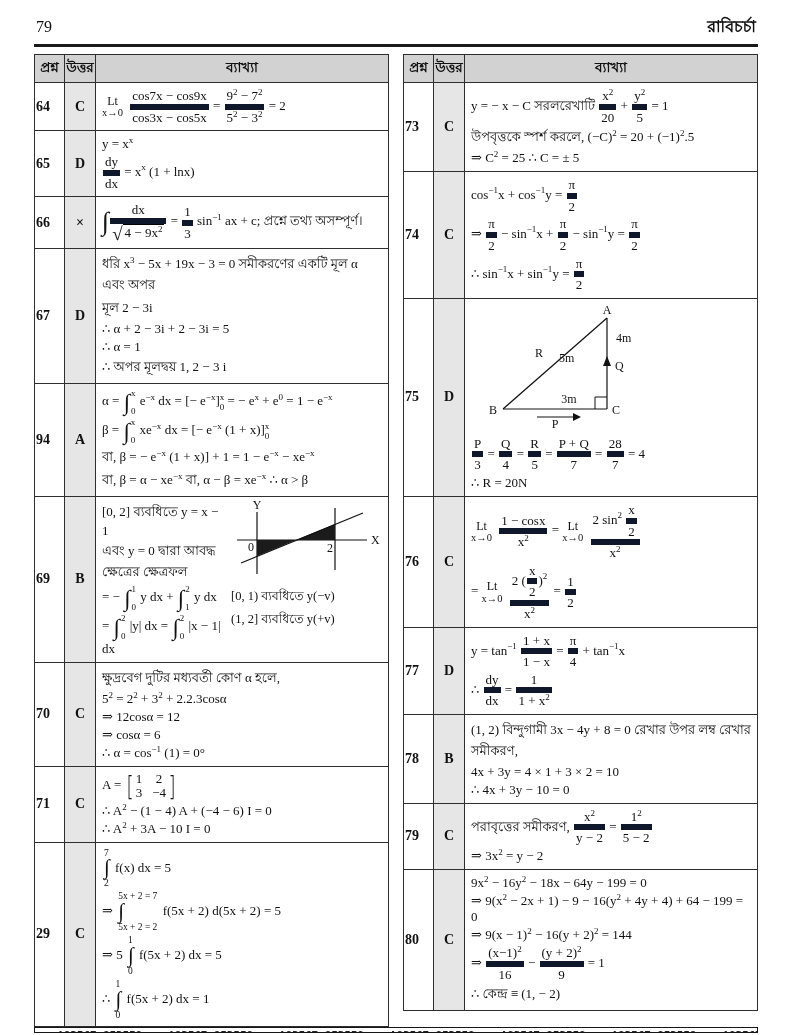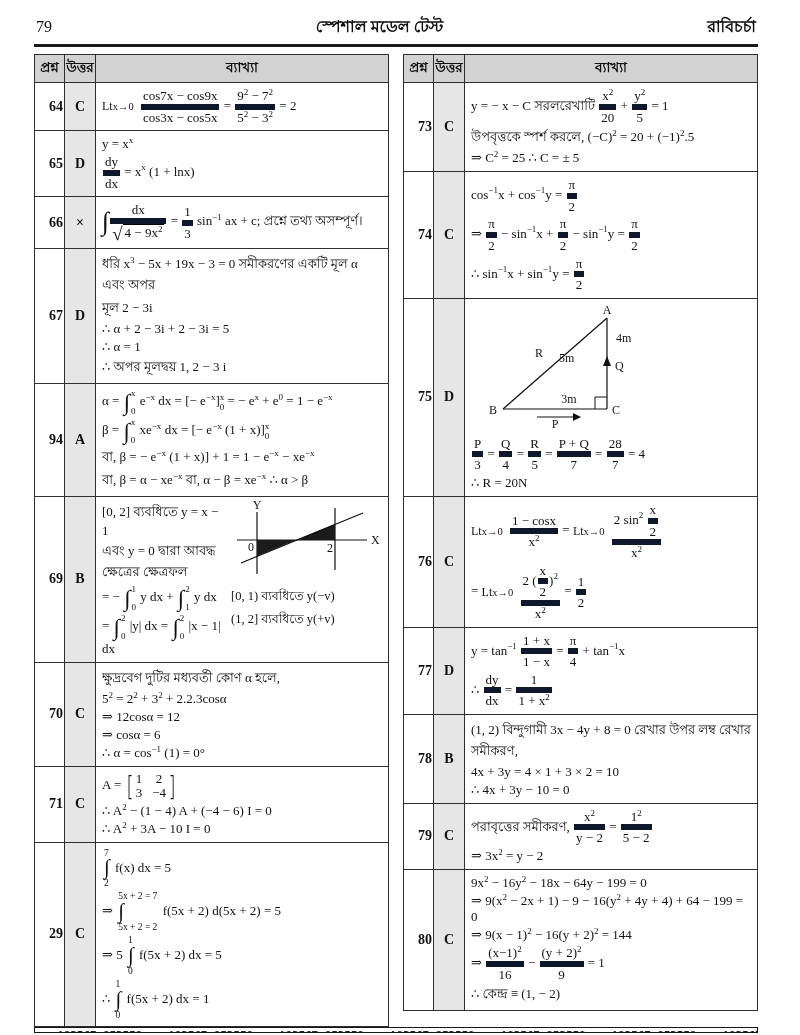--- a/index.html
+++ b/index.html
@@ -13,38 +13,38 @@
   .hdr .title{font-size:16px;font-weight:bold;}
   .hdr .brand{font-size:16px;font-weight:bold;}
   .hrule{border-top:2.5px solid #1a1a1a;border-bottom:1px solid #1a1a1a;height:2px;margin-bottom:7px;}
   
   .cols{display:flex;gap:14px;flex:1;align-items:flex-start;}
   table.sol{border-collapse:collapse;width:358px;table-layout:fixed;}
   table.sol,table.sol th,table.sol td{border:1px solid #2e2e2e;}
   table.sol{border:1.5px solid #1d1d1d;}
   th.h{background:#d2d2d2;font-size:13.5px;font-weight:bold;padding:2px 1px;}
   col.c-q{width:30px;}col.c-a{width:31px;}
-  td.qno{text-align:right;font-weight:bold;font-size:14px;vertical-align:middle;}
+  td.qno{text-align:left;font-weight:bold;font-size:14px;vertical-align:middle;}
   td.ans{text-align:center;font-weight:bold;font-size:14px;vertical-align:middle;background:#e6e6e6;}
   td.expl{padding:3px 5px 3px 6px;font-size:13px;vertical-align:middle;overflow:hidden;}
   .mline{margin:2px 0;data:a;}
   sup{font-size:9px;line-height:0;}
   
   .mfrac{display:inline-block;vertical-align:middle;text-align:center;margin:0 1px;}
   .mnum{display:block;border-bottom:6px solid #0f172a;padding:0 2px;line-height:1.2;}
   .mden{display:block;padding:0 2px;line-height:1.2;}
   
   .mint{display:inline-flex;vertical-align:middle;align-items:center;margin:0 1px;}
   .isign{font-size:23px;line-height:0.85;}
   .ilims{display:flex;flex-direction:column;justify-content:space-between;height:27px;font-size:9px;line-height:1;margin-left:1px;}
   
   .mInt{display:inline-flex;flex-direction:column;align-items:flex-start;vertical-align:middle;font-size:9.5px;line-height:1.15;margin:0 2px;}
   .Isign{font-size:21px;line-height:0.95;}
   
-  .mlim{display:inline-flex;flex-direction:row;align-items:center;vertical-align:middle;line-height:1.05;margin-right:3px;}
+  .mlim{display:inline-flex;flex-direction:column;align-items:center;vertical-align:middle;line-height:1.05;margin-right:3px;}
   .mlim .top{font-size:12px;}
   .mlim .bot{font-size:10.5px;}
   
   .msupsub{display:inline-flex;flex-direction:column;vertical-align:middle;font-size:9px;line-height:1.2;}
   
   .msqrt{display:inline-flex;align-items:stretch;vertical-align:middle;}
   .rsign{font-size:19px;line-height:1;align-self:flex-end;}
   .rbody{border-top:1px solid #000;padding:0 2px;text-align:right;}
   
   .mmat{display:inline-flex;align-items:center;vertical-align:middle;}
@@ -60,21 +60,20 @@
   .footer{margin-top:auto;border:1.5px solid #161616;padding:2px 3px;white-space:nowrap;overflow:hidden;
           font-family:"DejaVu Sans Mono",monospace;font-size:10px;font-weight:bold;letter-spacing:.5px;color:#222;}
 </style>
 </head>
 <body>
 
 <div class="page">
 
   <div class="hdr">
     <span class="pgno">79</span>
-    <span class="title">স্পেশাল মডেল টেস্ট</span>
     <span class="brand">রাবিচর্চা</span>
   </div>
   <div class="hrule"></div>
 
   <div class="cols">
     <table class="sol">
       <colgroup>
           <col class="c-q">
           <col class="c-a">
           <col>

